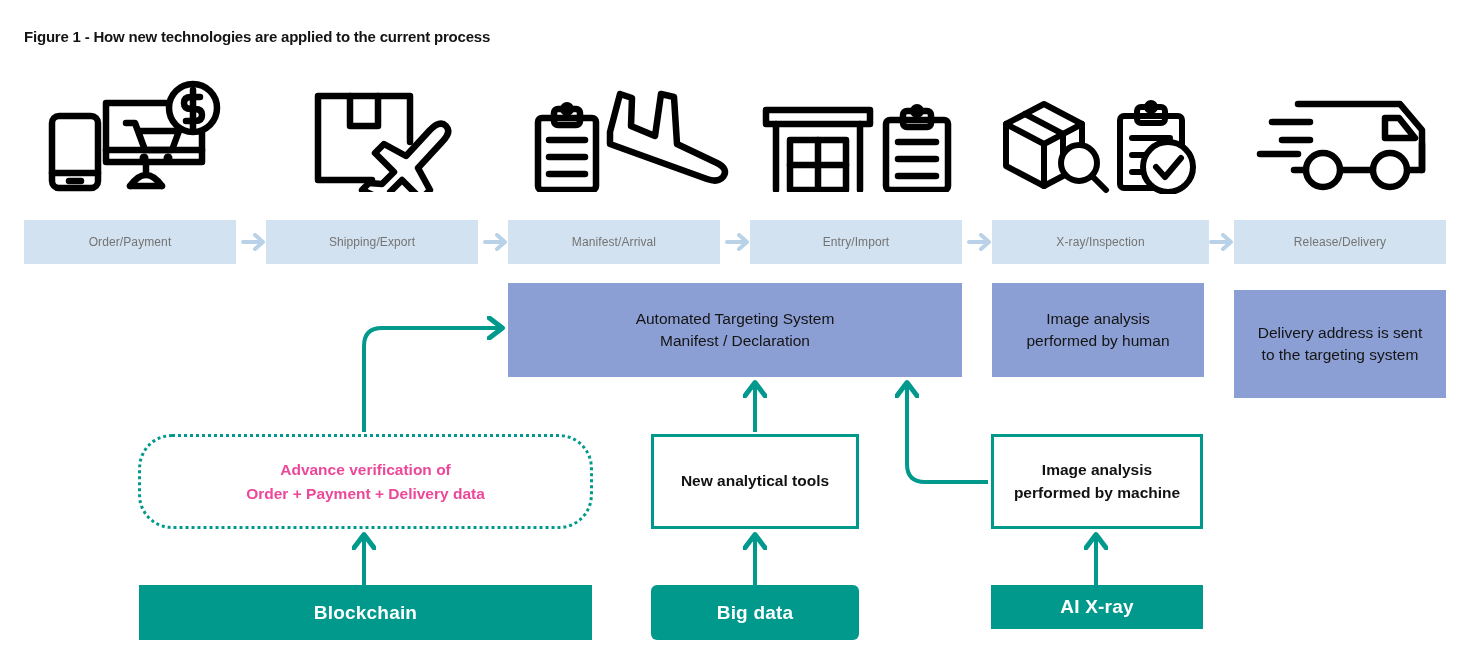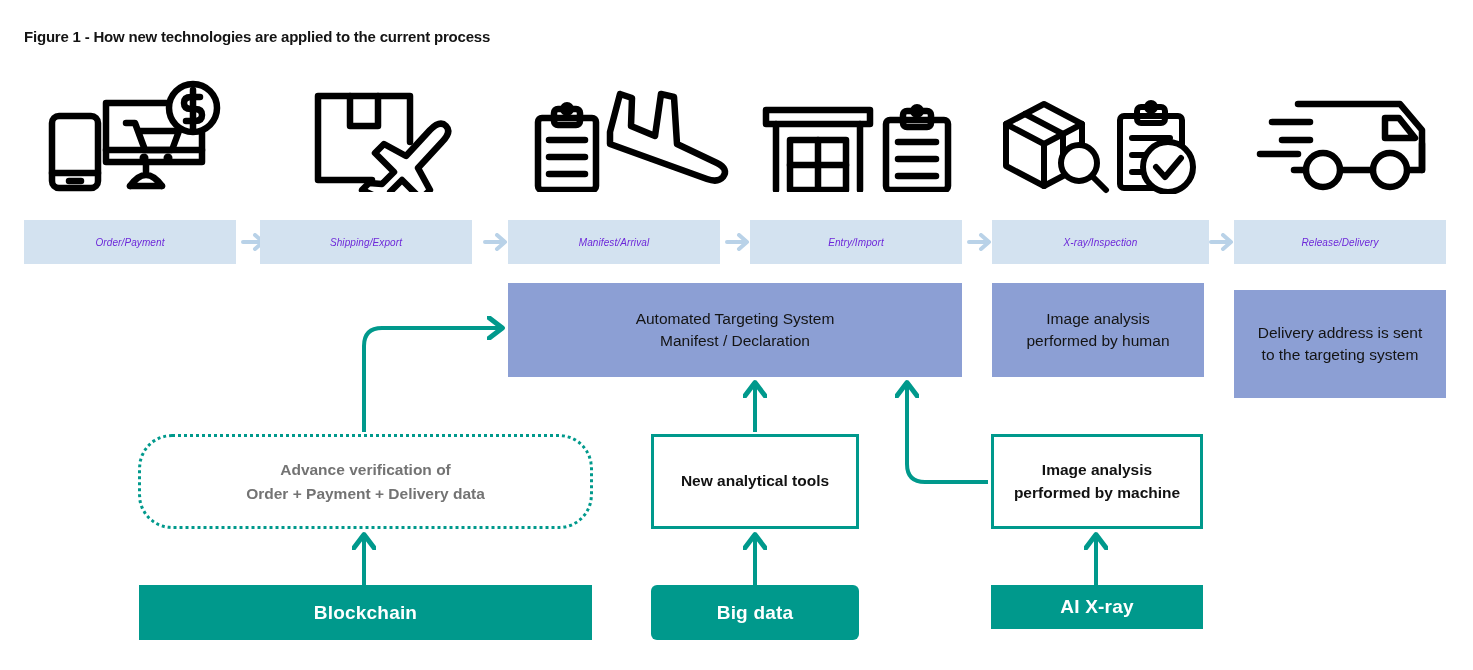--- a/index.html
+++ b/index.html
@@ -43,25 +43,24 @@
   
   .stage-chip {
     background: #d3e2f0;
     display: flex;
     align-items: center;
     justify-content: center;
     height: 44px;
     box-sizing: border-box;
   }
   .stage-chip-label {
-    font-size: 10px;
-    color: #6d28d9;
+    font-size: 12px;
+    color: #737373;
     white-space: nowrap;
     letter-spacing: 0.1px;
-    font-style: italic;
   }
   .chip-arrow {
     width: 36px;
     height: 44px;
     display: flex;
     align-items: center;
     justify-content: center;
   }
 
   
@@ -89,21 +88,21 @@
     display: flex;
     align-items: center;
     justify-content: center;
     text-align: center;
     box-sizing: border-box;
   }
   .dotted-text {
     font-size: 15.5px;
     font-weight: bold;
     line-height: 1.5;
-    color: #737373;
+    color: #ec4899;
     white-space: pre-line;
   }
 
   
   .teal-outline-box {
     border: 3px solid #00998c;
     background: #ffffff;
     display: flex;
     align-items: center;
     justify-content: center;
@@ -239,21 +238,21 @@
 
   <div class="abs stage-chip" style="left:24px; top:220px; width:212px;">
     <span class="stage-chip-label">Order/Payment</span>
   </div>
   <div class="abs chip-arrow" style="left:238px; top:220px;">
     <svg width="30" height="18" viewBox="0 0 30 18">
         <path d="M2 9 H20 M14 2 L22 9 L14 16" fill="none" stroke="#b9d2e8" stroke-width="4" stroke-linecap="round" stroke-linejoin="round"></path>
       </svg>
   </div>
 
-  <div class="abs stage-chip" style="left:260px; top:220px; width:212px;">
+  <div class="abs stage-chip" style="left:266px; top:220px; width:212px;">
     <span class="stage-chip-label">Shipping/Export</span>
   </div>
   <div class="abs chip-arrow" style="left:480px; top:220px;">
     <svg width="30" height="18" viewBox="0 0 30 18">
         <path d="M2 9 H20 M14 2 L22 9 L14 16" fill="none" stroke="#b9d2e8" stroke-width="4" stroke-linecap="round" stroke-linejoin="round"></path>
       </svg>
   </div>
 
   <div class="abs stage-chip" style="left:508px; top:220px; width:212px;">
     <span class="stage-chip-label">Manifest/Arrival</span>

